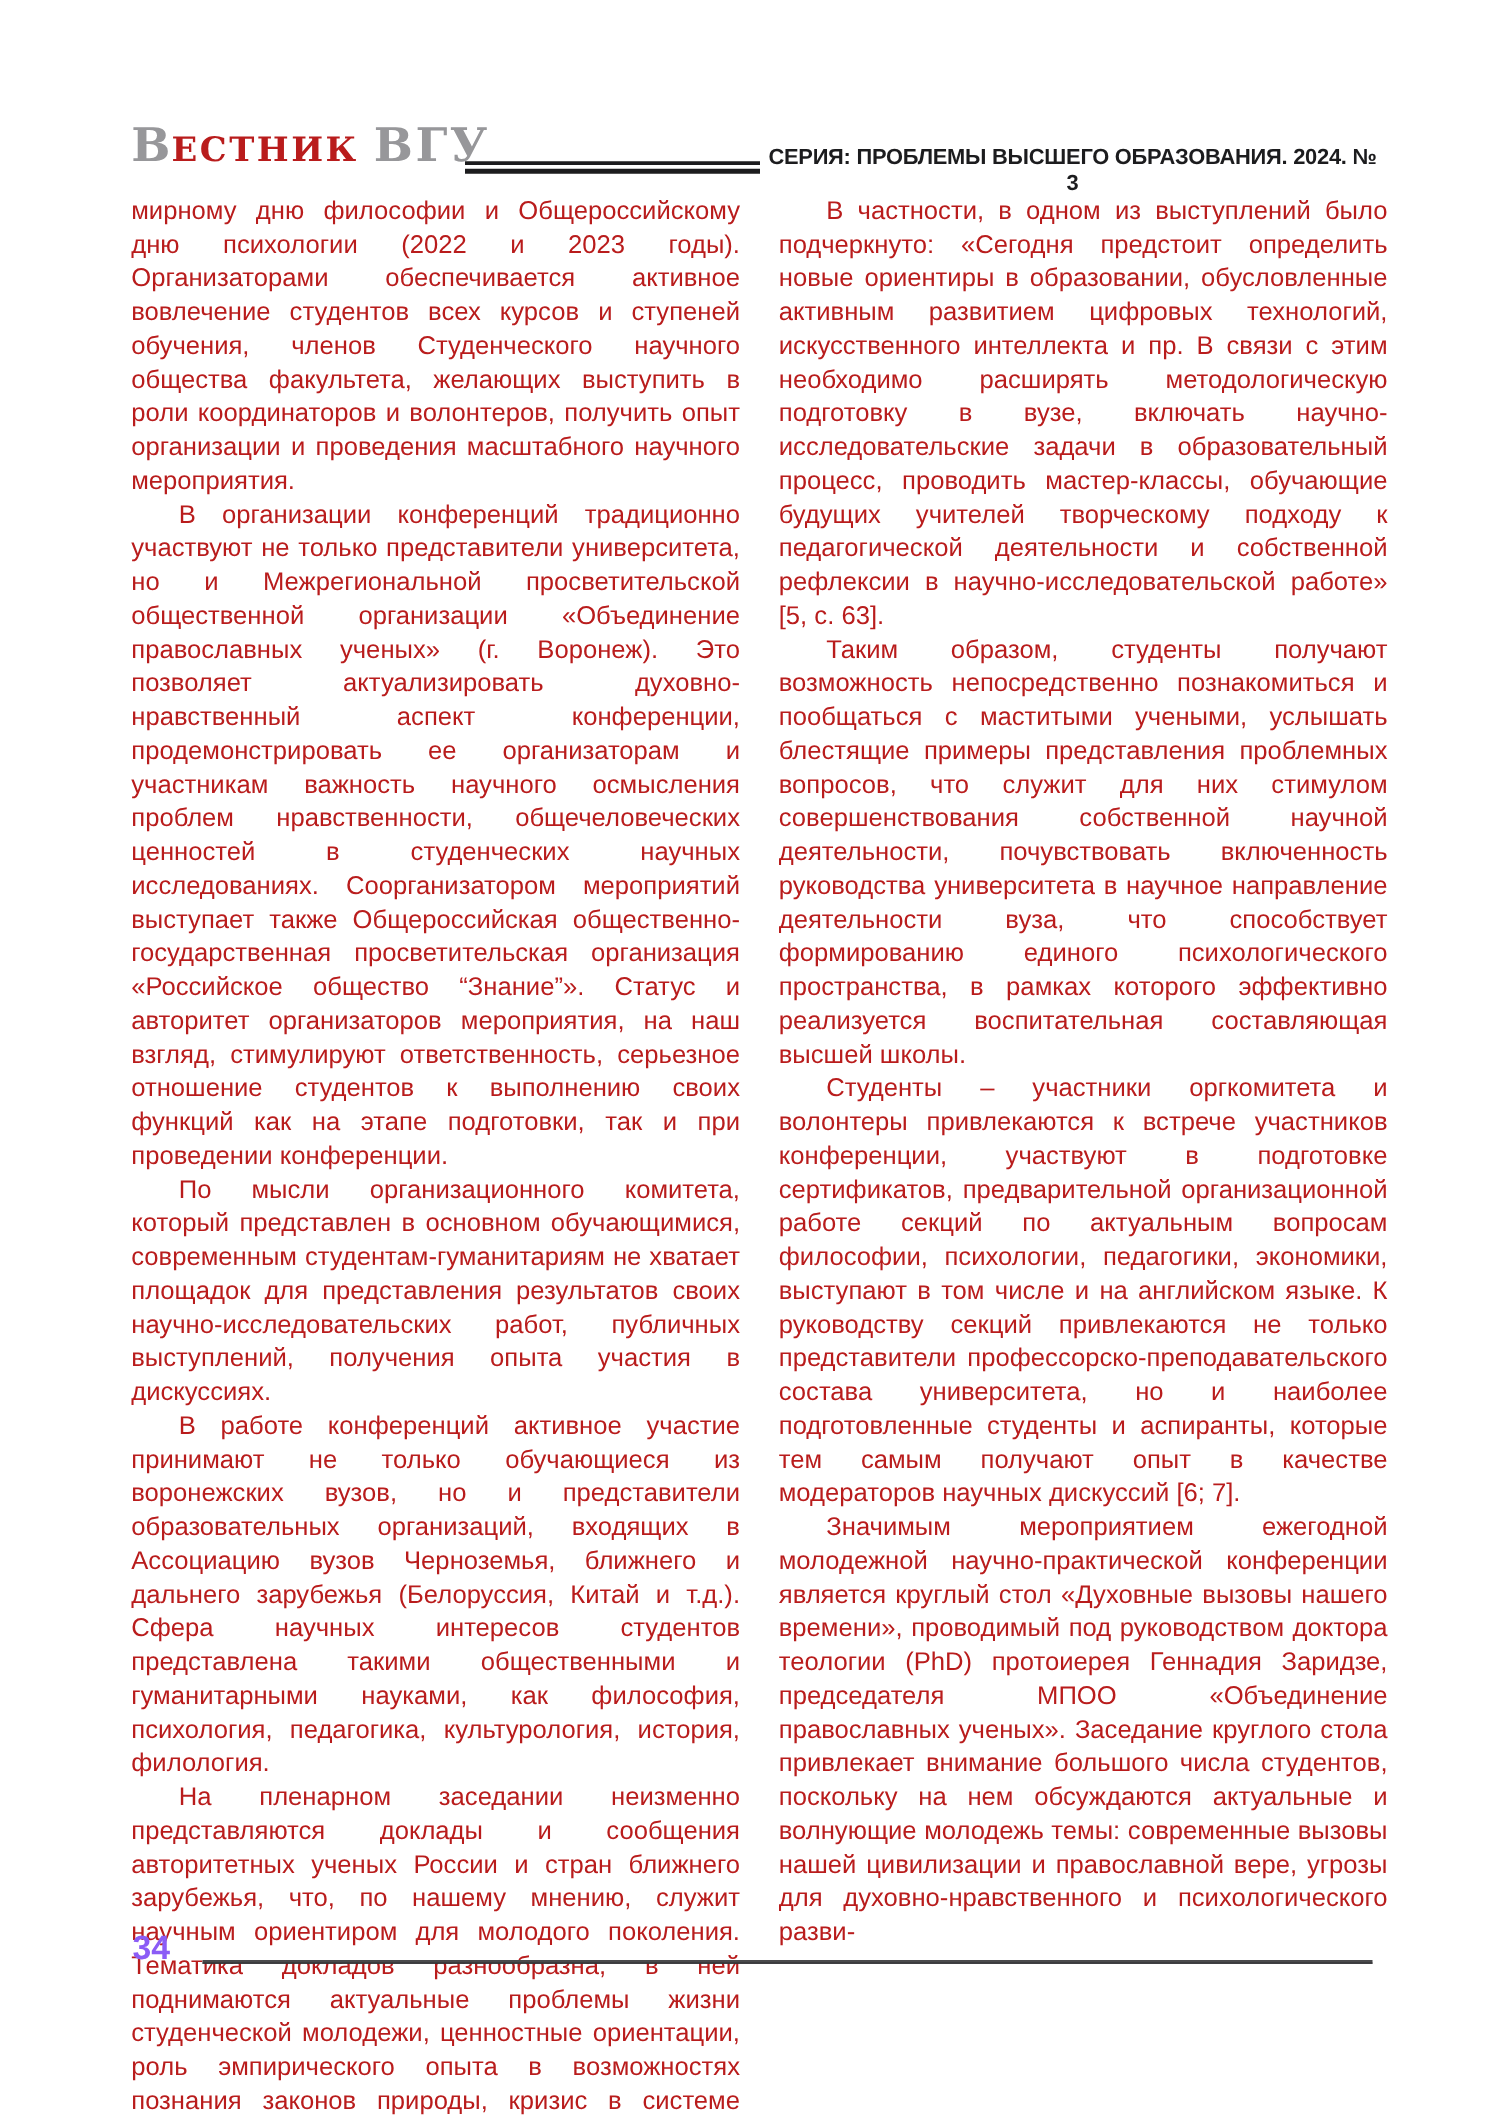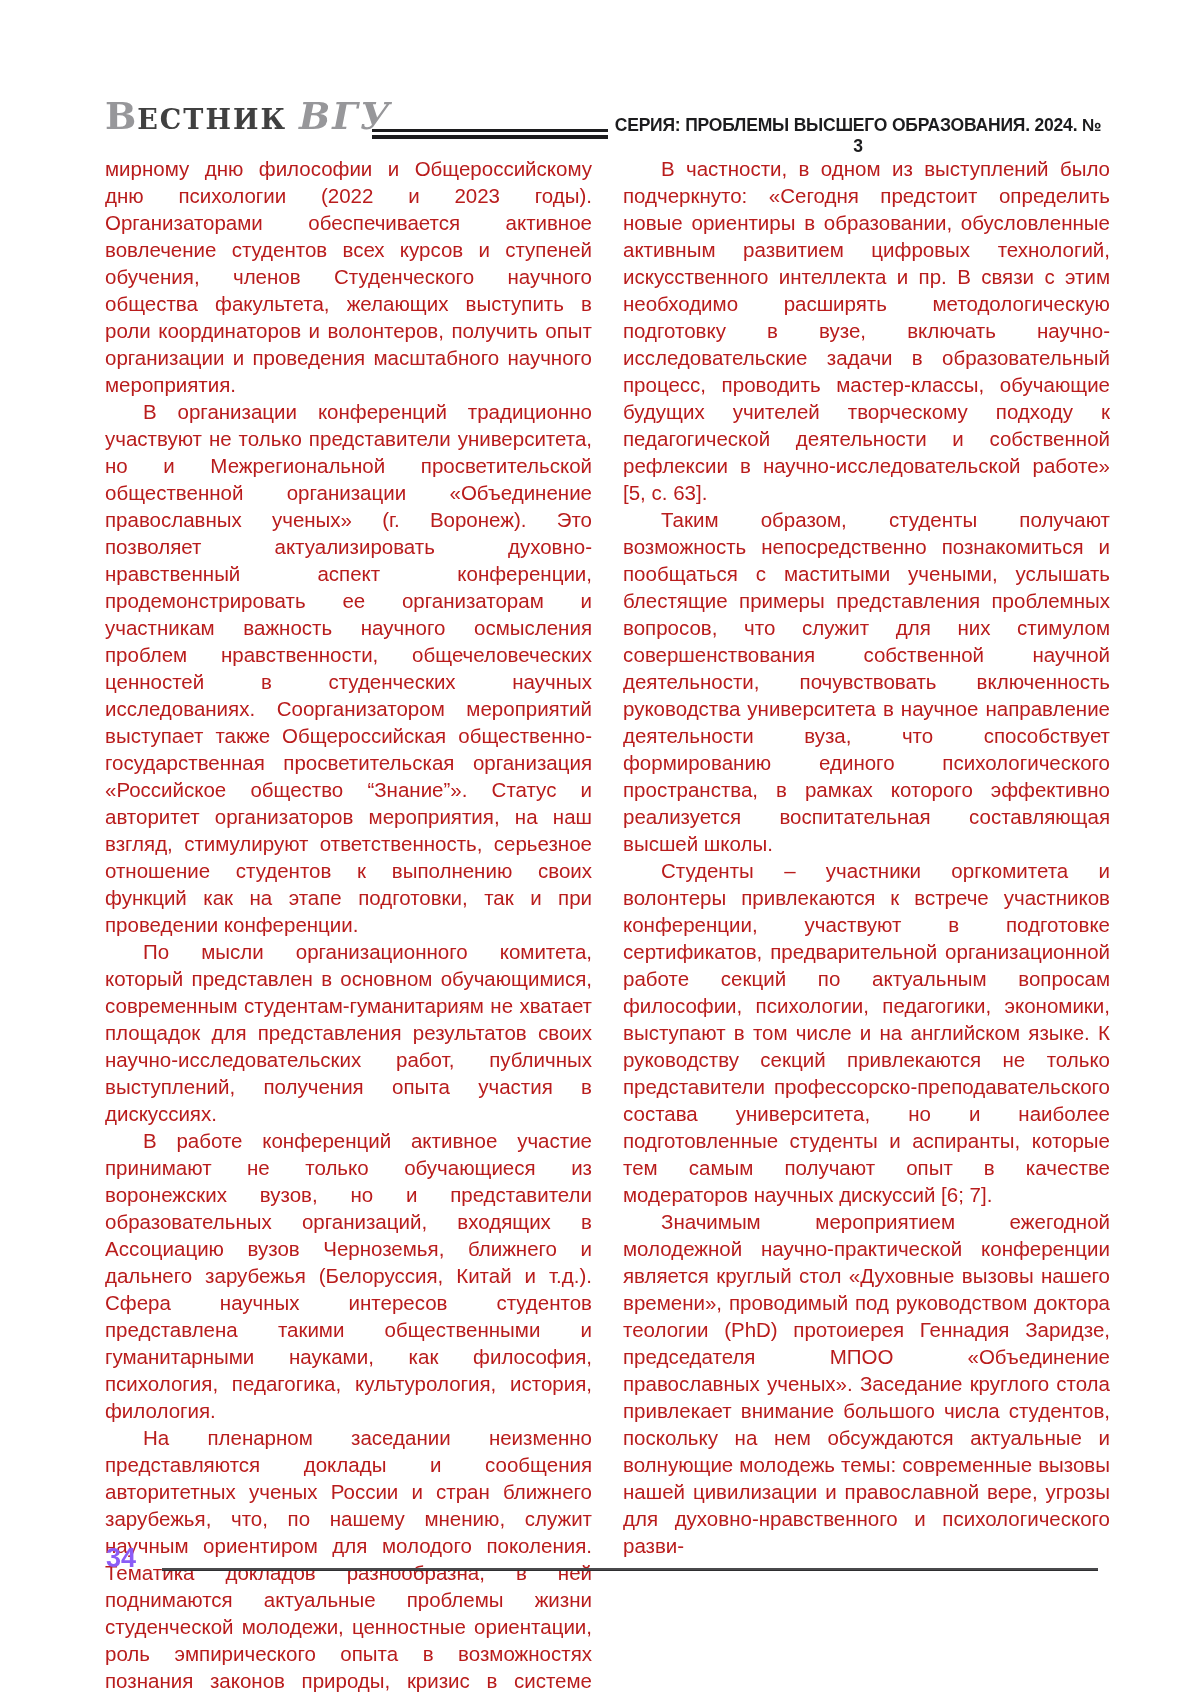--- a/index.html
+++ b/index.html
@@ -24,29 +24,28 @@
     font-weight: bold;
     line-height: 1;
   }
   .logo-initial {
     font-size: 37px;
     color: #97979a;
     letter-spacing: 1px;
   }
   .logo-rest {
     font-size: 27px;
-    color: #404040;
+    color: #b91c1c;
     letter-spacing: 2px;
   }
   .logo-abbr {
     font-size: 37px;
     color: #97979a;
     letter-spacing: 2px;
     margin-left: 12px;
-    font-style: italic;
   }
   .header-rule {
     position: absolute;
     left: 372px;
     top: 129px;
     width: 236px;
     height: 10px;
     border-top: 3px solid #1c1c1e;
     border-bottom: 4px solid #1c1c1e;
   }

